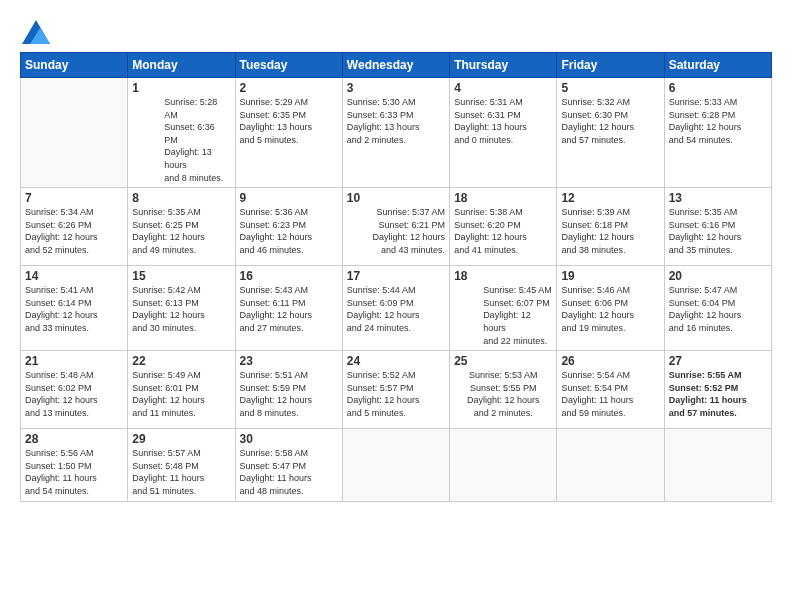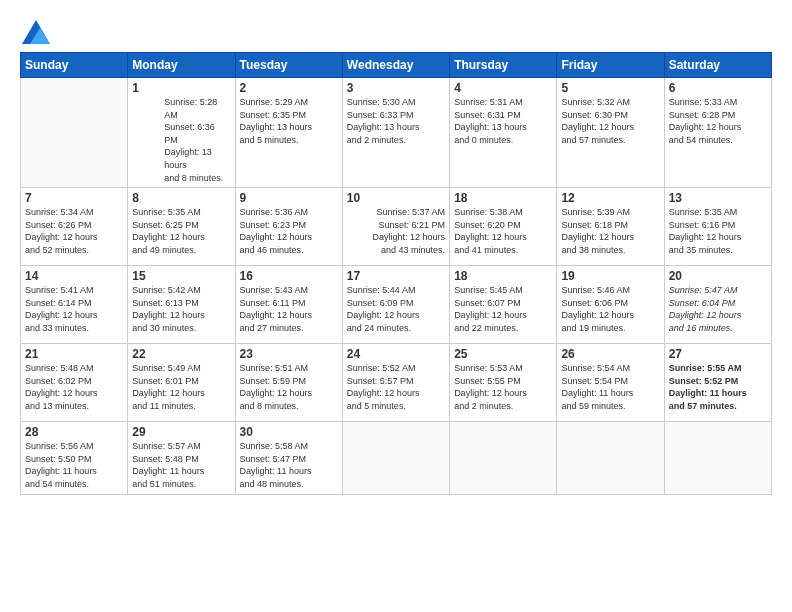--- a/index.html
+++ b/index.html
@@ -250,35 +250,35 @@
           </td>
           <td>
             <span class="day-num">17</span>
             <div class="cell-info" style="white-space: pre-line;">Sunrise: 5:44 AM
 Sunset: 6:09 PM
 Daylight: 12 hours
 and 24 minutes.</div>
           </td>
           <td>
             <span class="day-num">18</span>
-            <div class="cell-info" style="white-space: pre-line;">Sunrise: 5:45 AM
+            <div class="cell-info" style="white-space: pre-line; margin-left: 29px;">Sunrise: 5:45 AM
 Sunset: 6:07 PM
 Daylight: 12 hours
 and 22 minutes.</div>
           </td>
           <td>
             <span class="day-num">19</span>
             <div class="cell-info" style="white-space: pre-line;">Sunrise: 5:46 AM
 Sunset: 6:06 PM
 Daylight: 12 hours
 and 19 minutes.</div>
           </td>
           <td>
             <span class="day-num">20</span>
-            <div class="cell-info" style="white-space: pre-line; font-style: italic;">Sunrise: 5:47 AM
+            <div class="cell-info" style="white-space: pre-line;">Sunrise: 5:47 AM
 Sunset: 6:04 PM
 Daylight: 12 hours
 and 16 minutes.</div>
           </td>
         </tr>
         <tr>
           <td>
             <span class="day-num">21</span>
             <div class="cell-info" style="white-space: pre-line;">Sunrise: 5:48 AM
 Sunset: 6:02 PM
@@ -301,21 +301,21 @@
           </td>
           <td>
             <span class="day-num">24</span>
             <div class="cell-info" style="white-space: pre-line;">Sunrise: 5:52 AM
 Sunset: 5:57 PM
 Daylight: 12 hours
 and 5 minutes.</div>
           </td>
           <td>
             <span class="day-num">25</span>
-            <div class="cell-info" style="white-space: pre-line;">Sunrise: 5:53 AM
+            <div class="cell-info" style="white-space: pre-line; text-align: center;">Sunrise: 5:53 AM
 Sunset: 5:55 PM
 Daylight: 12 hours
 and 2 minutes.</div>
           </td>
           <td>
             <span class="day-num">26</span>
             <div class="cell-info" style="white-space: pre-line;">Sunrise: 5:54 AM
 Sunset: 5:54 PM
 Daylight: 11 hours
 and 59 minutes.</div>
@@ -325,21 +325,21 @@
             <div class="cell-info" style="white-space: pre-line; font-weight: bold;">Sunrise: 5:55 AM
 Sunset: 5:52 PM
 Daylight: 11 hours
 and 57 minutes.</div>
           </td>
         </tr>
         <tr class="last-row">
           <td>
             <span class="day-num">28</span>
             <div class="cell-info" style="white-space: pre-line;">Sunrise: 5:56 AM
-Sunset: 5:50 PM
+Sunset: 1:50 PM
 Daylight: 11 hours
 and 54 minutes.</div>
           </td>
           <td>
             <span class="day-num">29</span>
             <div class="cell-info" style="white-space: pre-line;">Sunrise: 5:57 AM
 Sunset: 5:48 PM
 Daylight: 11 hours
 and 51 minutes.</div>
           </td>

